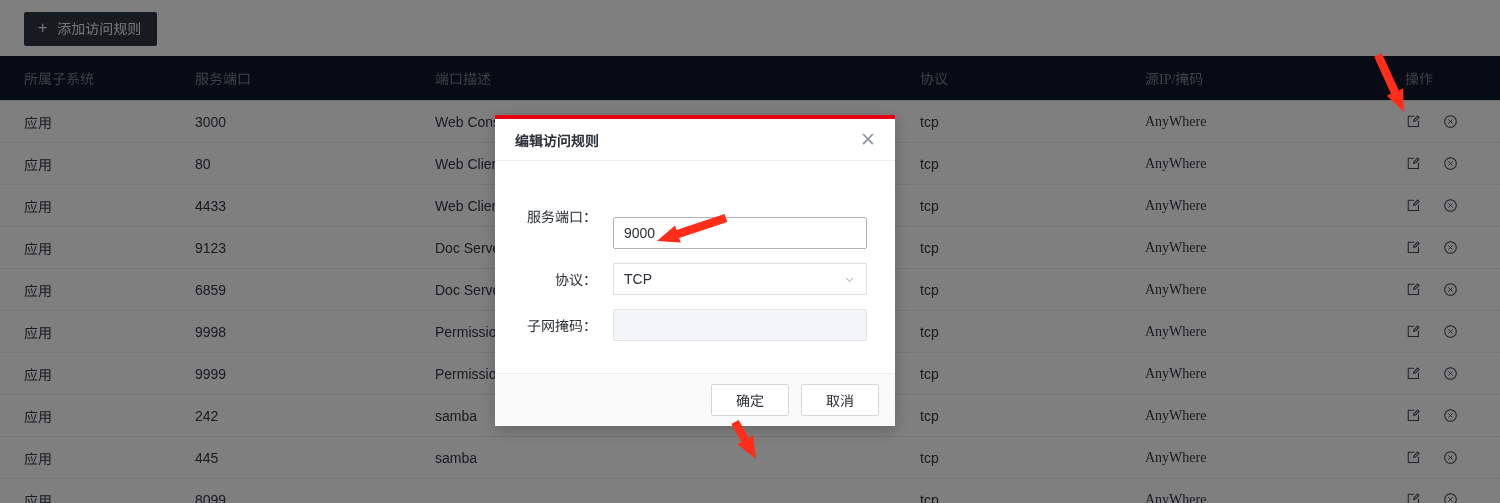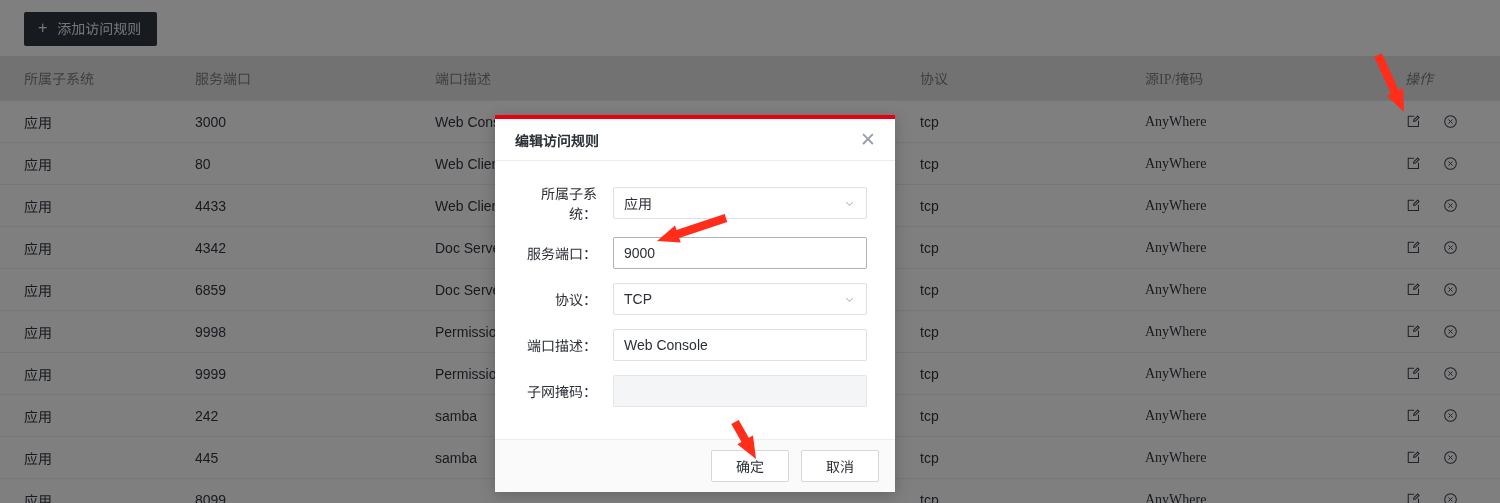--- a/index.html
+++ b/index.html
@@ -51,21 +51,21 @@
 
   
   table.rules {
     width: 100%;
     border-collapse: collapse;
     table-layout: fixed;
     font-size: 14px;
     color: #303640;
   }
   table.rules thead th {
-    background: #e5e5e5;
+    background: #0f172a;
     color: #7a7f87;
     font-weight: 400;
     text-align: left;
     padding: 12px 0 12px 0;
     height: 38px;
     box-sizing: border-box;
     border-bottom: 1px solid #e9ebee;
     font-size: 14px;
   }
   table.rules tbody td {
@@ -75,21 +75,21 @@
     color: #303640;
     font-size: 14px;
     overflow: hidden;
     white-space: nowrap;
   }
   .c-sub   { width: 195px; padding-left: 24px !important; }
   .c-port  { width: 240px; }
   .c-desc  { width: 485px; }
   .c-proto { width: 225px; }
   .c-src   { width: 260px; font-family: Liberation Serif, serif; }
-  .c-act   { width: 95px; font-style: italic; }
+  .c-act   { width: 95px; }
 
   thead .c-sub { padding-left: 24px; }
 
   .ops {
     display: flex;
     align-items: center;
     gap: 20px;
   }
   .icon-btn {
     width: 17px;
@@ -176,21 +176,21 @@
     border: 1px solid #dcdfe3;
     border-radius: 2px;
     background: #ffffff;
     display: flex;
     align-items: center;
     padding: 0 10px;
     font-size: 14px;
     color: #2b2f36;
     position: relative;
   }
-  .field.focused { border-color: #aeb3ba; }
+  .field.focused { border-color: #aeb3ba; margin-top: 34px; }
   .field.disabled { background: #f4f5f7; border-color: #e3e5e8; }
   .field .val { flex: 1; overflow: hidden; white-space: nowrap; }
   .field .placeholder { color: #c2c6cc; }
   .chev {
     color: #b5b9bf;
     flex: 0 0 auto;
     display: flex;
     align-items: center;
   }
 
@@ -310,21 +310,21 @@
                 <svg width="15" height="15" viewBox="0 0 16 16" fill="none" stroke="currentColor" stroke-width="1.1">
                   <circle cx="8" cy="8" r="6.2"></circle>
                   <path d="M5.8 5.8 L10.2 10.2 M10.2 5.8 L5.8 10.2" stroke-width="1"></path>
                 </svg>
               </span>
             </span>
           </td>
         </tr>
         <tr>
           <td class="c-sub">应用</td>
-          <td class="c-port">4342</td>
+          <td class="c-port">9123</td>
           <td class="c-desc">Doc Server</td>
           <td class="c-proto">tcp</td>
           <td class="c-src">AnyWhere</td>
           <td class="c-act">
             <span class="ops">
               <span class="icon-btn">
                 <svg width="15" height="15" viewBox="0 0 16 16" fill="none" stroke="currentColor" stroke-width="1.1">
                   <path d="M12.4 2.2 L8.6 6.0 L8.2 7.9 L10.1 7.5 L13.9 3.7 Z" fill="none"></path>
                   <path d="M13.3 7.1 V13.3 H2.4 V2.4 H8.7"></path>
                 </svg>
@@ -485,55 +485,38 @@
 
 <div id="modal">
   <div class="modal-topbar"></div>
 
   <div class="modal-header">
     <div class="modal-title">编辑访问规则</div>
     <div class="modal-close">✕</div>
   </div>
 
   <div class="modal-body" id="modal-body">
-      <div class="form-row">
-        <div class="form-label">所属子系统：</div>
-        <div class="field">
-          <span class="val">应用</span>
-          <span class="chev">
-            <svg width="13" height="13" viewBox="0 0 16 16" fill="none" stroke="currentColor" stroke-width="1.3">
-              <path d="M4 6.4 L8 10.2 L12 6.4"></path>
-            </svg>
-          </span>
-        </div>
-      </div>
       <div class="form-row">
         <div class="form-label">服务端口：</div>
         <div class="field focused">
           <span class="val">9000</span>
         </div>
       </div>
       <div class="form-row">
         <div class="form-label">协议：</div>
         <div class="field">
           <span class="val">TCP</span>
           <span class="chev">
             <svg width="13" height="13" viewBox="0 0 16 16" fill="none" stroke="currentColor" stroke-width="1.3">
               <path d="M4 6.4 L8 10.2 L12 6.4"></path>
             </svg>
           </span>
         </div>
       </div>
       <div class="form-row">
-        <div class="form-label">端口描述：</div>
-        <div class="field">
-          <span class="val">Web Console</span>
-        </div>
-      </div>
-      <div class="form-row">
         <div class="form-label">子网掩码：</div>
         <div class="field disabled">
           <span class="val placeholder"></span>
         </div>
       </div>
     </div>
 
   <div class="modal-footer">
     <button class="btn">确定</button>
     <button class="btn">取消</button>

